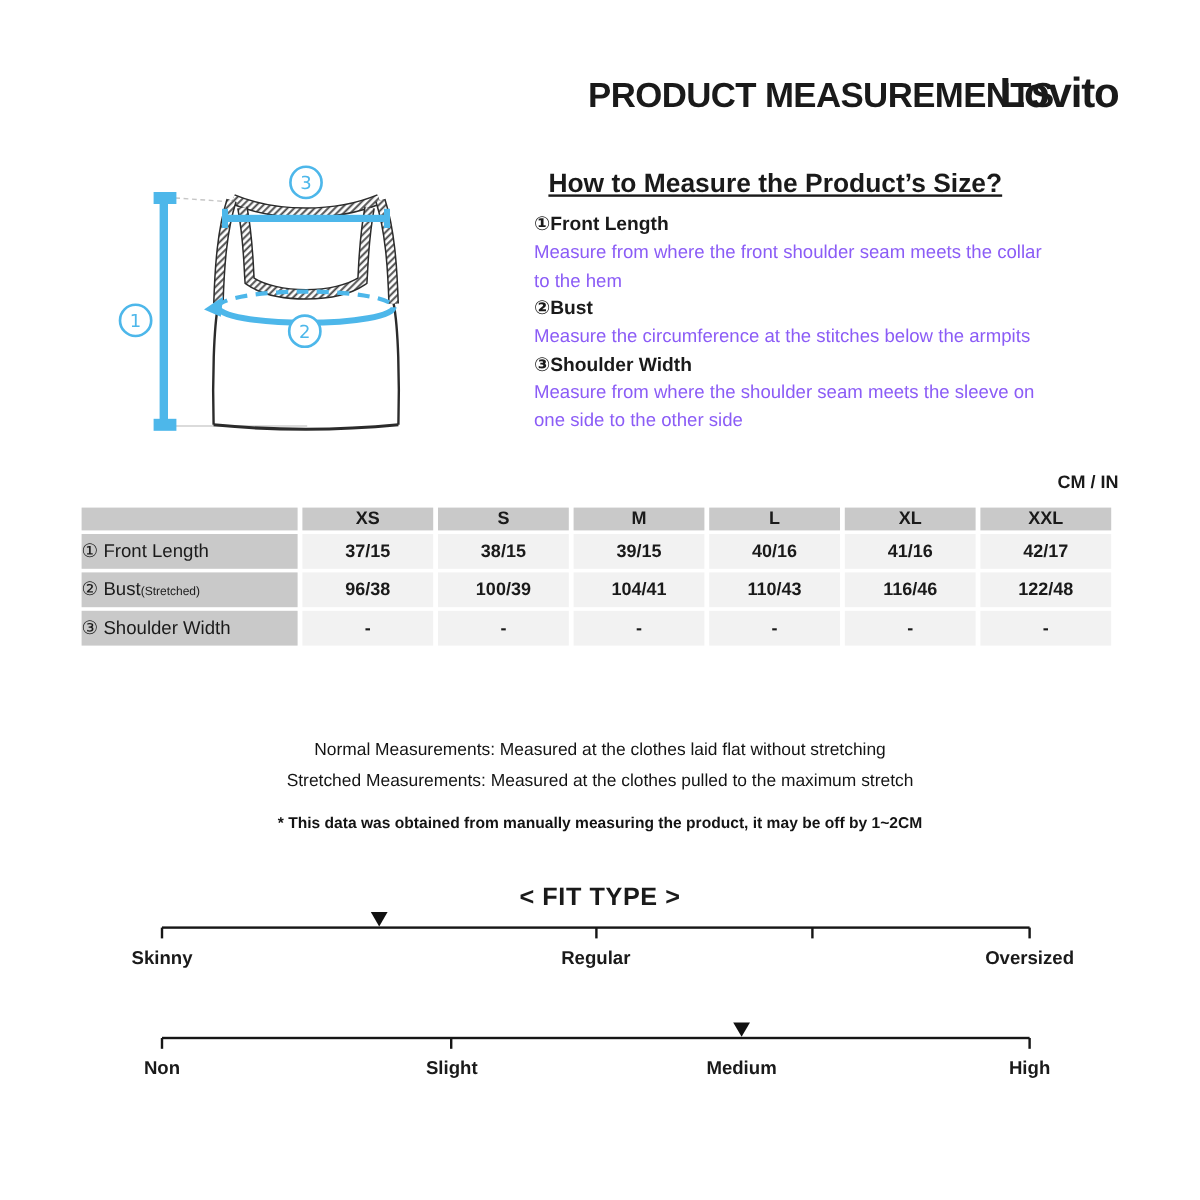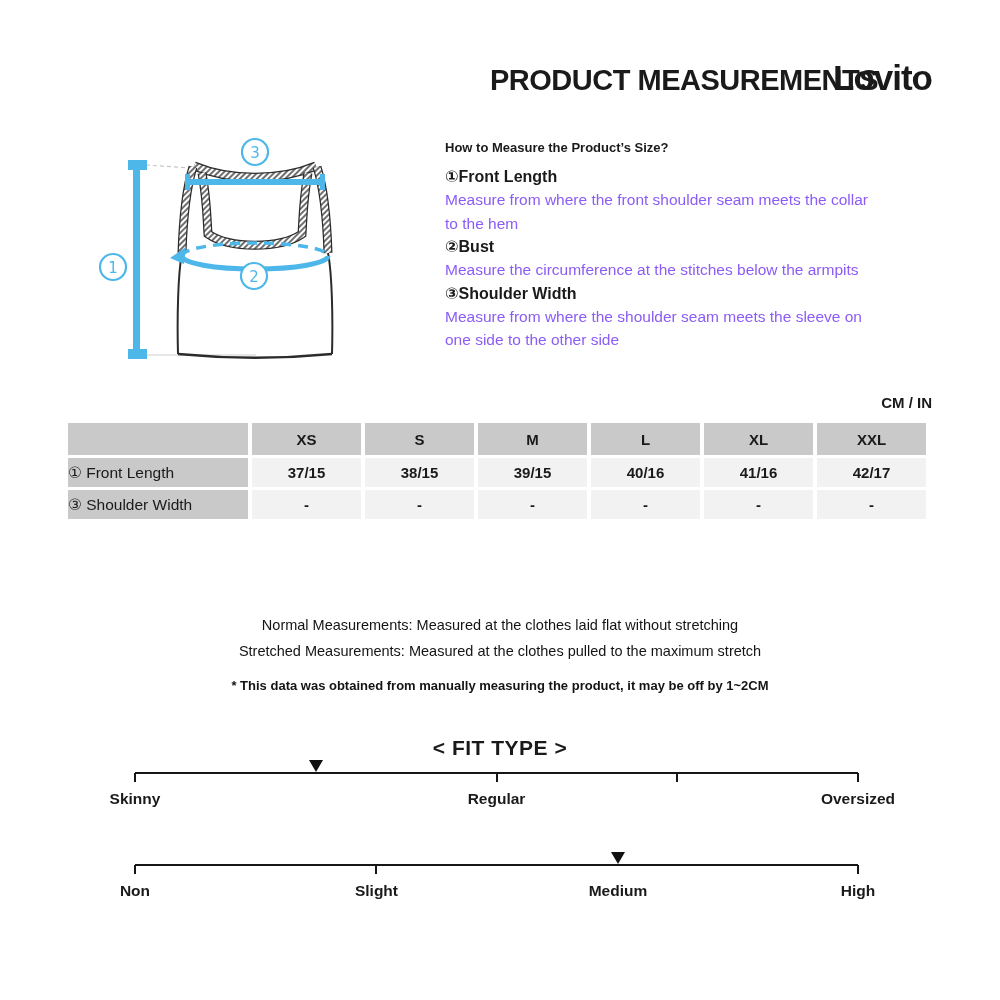--- a/index.html
+++ b/index.html
@@ -9,31 +9,31 @@
   
   .title{position:absolute;top:64px;left:0;width:878px;text-align:right;
          font-size:29px;font-weight:800;letter-spacing:-.5px;margin:0;}
   .logo{position:absolute;top:58px;right:68px;font-size:35px;font-weight:800;letter-spacing:-1px;}
 
   
   .diagram{position:absolute;left:80px;top:128px;width:340px;height:262px;}
 
   
   .howto{position:absolute;left:445px;top:140px;width:460px;}
-  .howto h2{margin:0 0 10px 0;font-size:13px;font-weight:800;}
+  .howto h2{margin:0 0 10px 12px;font-size:22px;font-weight:800;text-decoration:underline;}
   .howto .lbl{font-size:16px;font-weight:700;line-height:23px;}
   .howto .dsc{font-size:15.5px;color:#8b5cf6;line-height:23.5px;max-width:432px;}
 
   
   .units{position:absolute;top:394px;right:68px;font-size:15px;font-weight:800;}
 
   
   table.meas{position:absolute;left:64px;top:420px;border-collapse:separate;border-spacing:4px 3px;}
   table.meas th,table.meas td{padding:0;text-align:center;vertical-align:middle;}
-  table.meas th{background:#c9c9c9;width:109px;height:32px;font-size:15px;font-weight:700;}
+  table.meas th{background:#c9c9c9;width:109px;height:19px;font-size:15px;font-weight:700;}
   table.meas th.corner,table.meas td.rowlabel{background:#c9c9c9;width:180px;text-align:left;}
   table.meas td.rowlabel{font-size:15.5px;font-weight:400;height:29px;}
   table.meas td.rowlabel small{font-size:10px;font-weight:400;}
   table.meas td.val{background:#f2f2f2;height:29px;font-size:15px;font-weight:700;}
 
   
   .notes{position:absolute;top:612px;left:0;width:1000px;text-align:center;
          font-size:14.5px;font-weight:400;line-height:26px;color:#141414;}
   .disclaimer{position:absolute;top:678px;left:0;width:1000px;text-align:center;
               font-size:13px;font-weight:700;color:#141414;}
@@ -140,20 +140,29 @@
     <tr>
       <td class="rowlabel"><span>① Front Length</span><small></small></td>
       <td class="val">37/15</td>
       <td class="val">38/15</td>
       <td class="val">39/15</td>
       <td class="val">40/16</td>
       <td class="val">41/16</td>
       <td class="val">42/17</td>
     </tr>
     <tr>
+      <td class="rowlabel"><span>② Bust</span><small>(Stretched)</small></td>
+      <td class="val">96/38</td>
+      <td class="val">100/39</td>
+      <td class="val">104/41</td>
+      <td class="val">110/43</td>
+      <td class="val">116/46</td>
+      <td class="val">122/48</td>
+    </tr>
+    <tr>
       <td class="rowlabel"><span>③ Shoulder Width</span><small></small></td>
       <td class="val">-</td>
       <td class="val">-</td>
       <td class="val">-</td>
       <td class="val">-</td>
       <td class="val">-</td>
       <td class="val">-</td>
     </tr>
   </tbody>
     </table>

